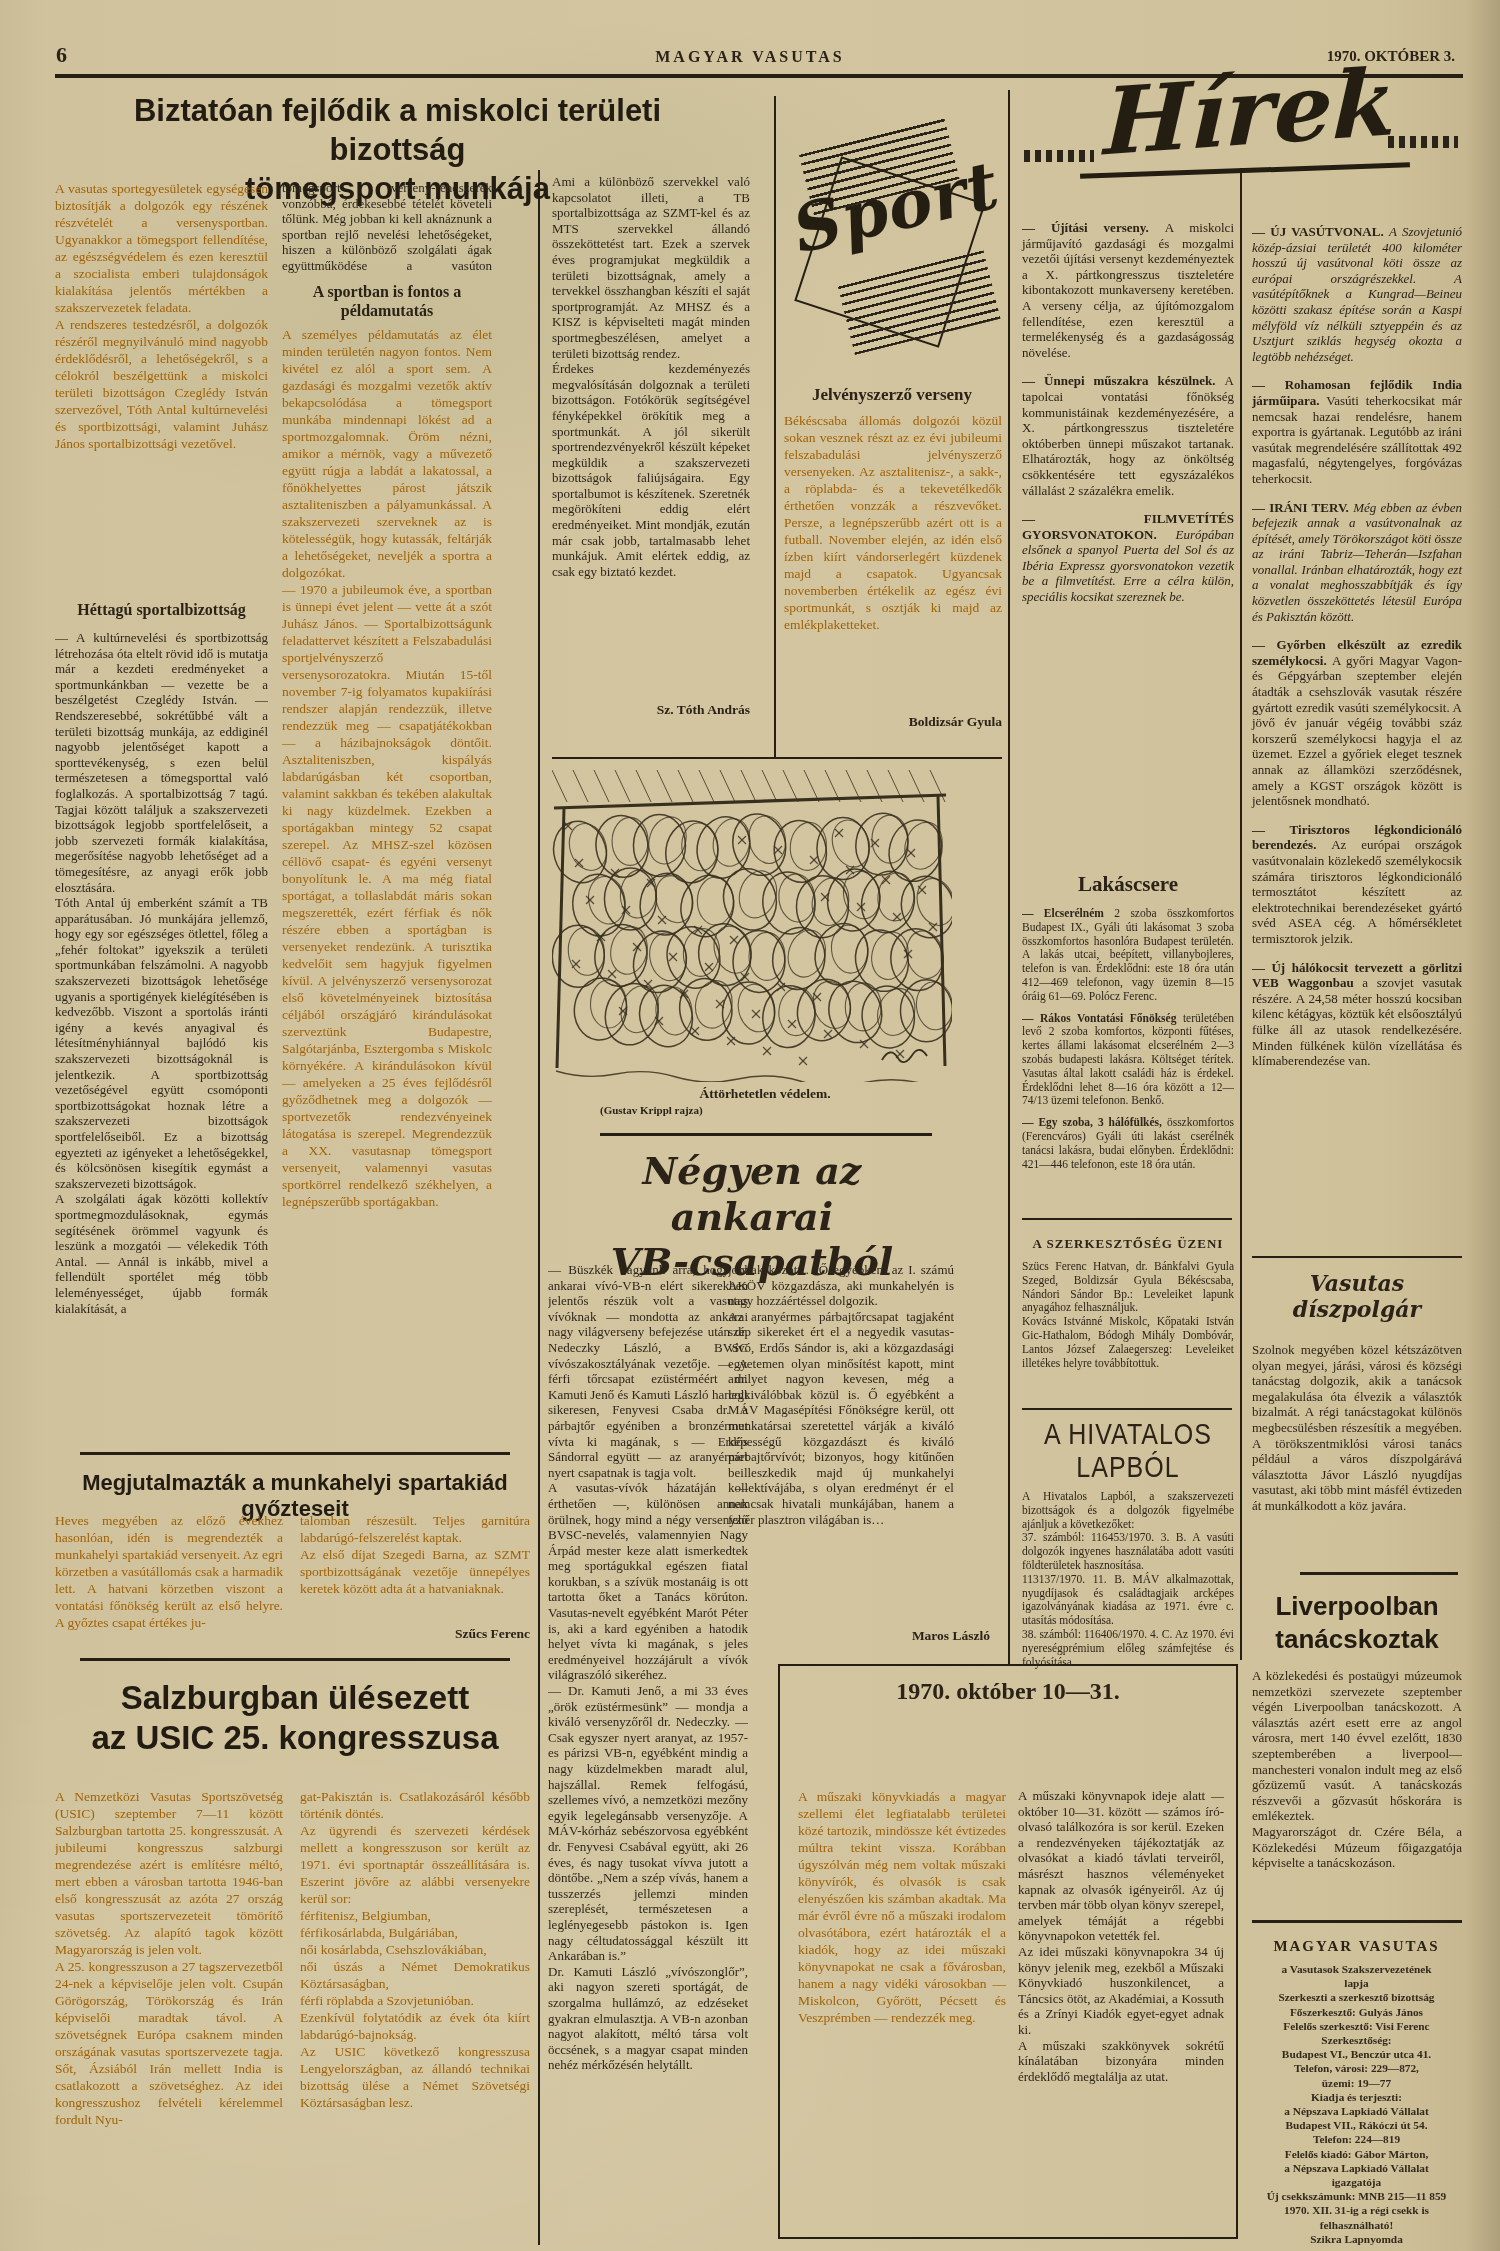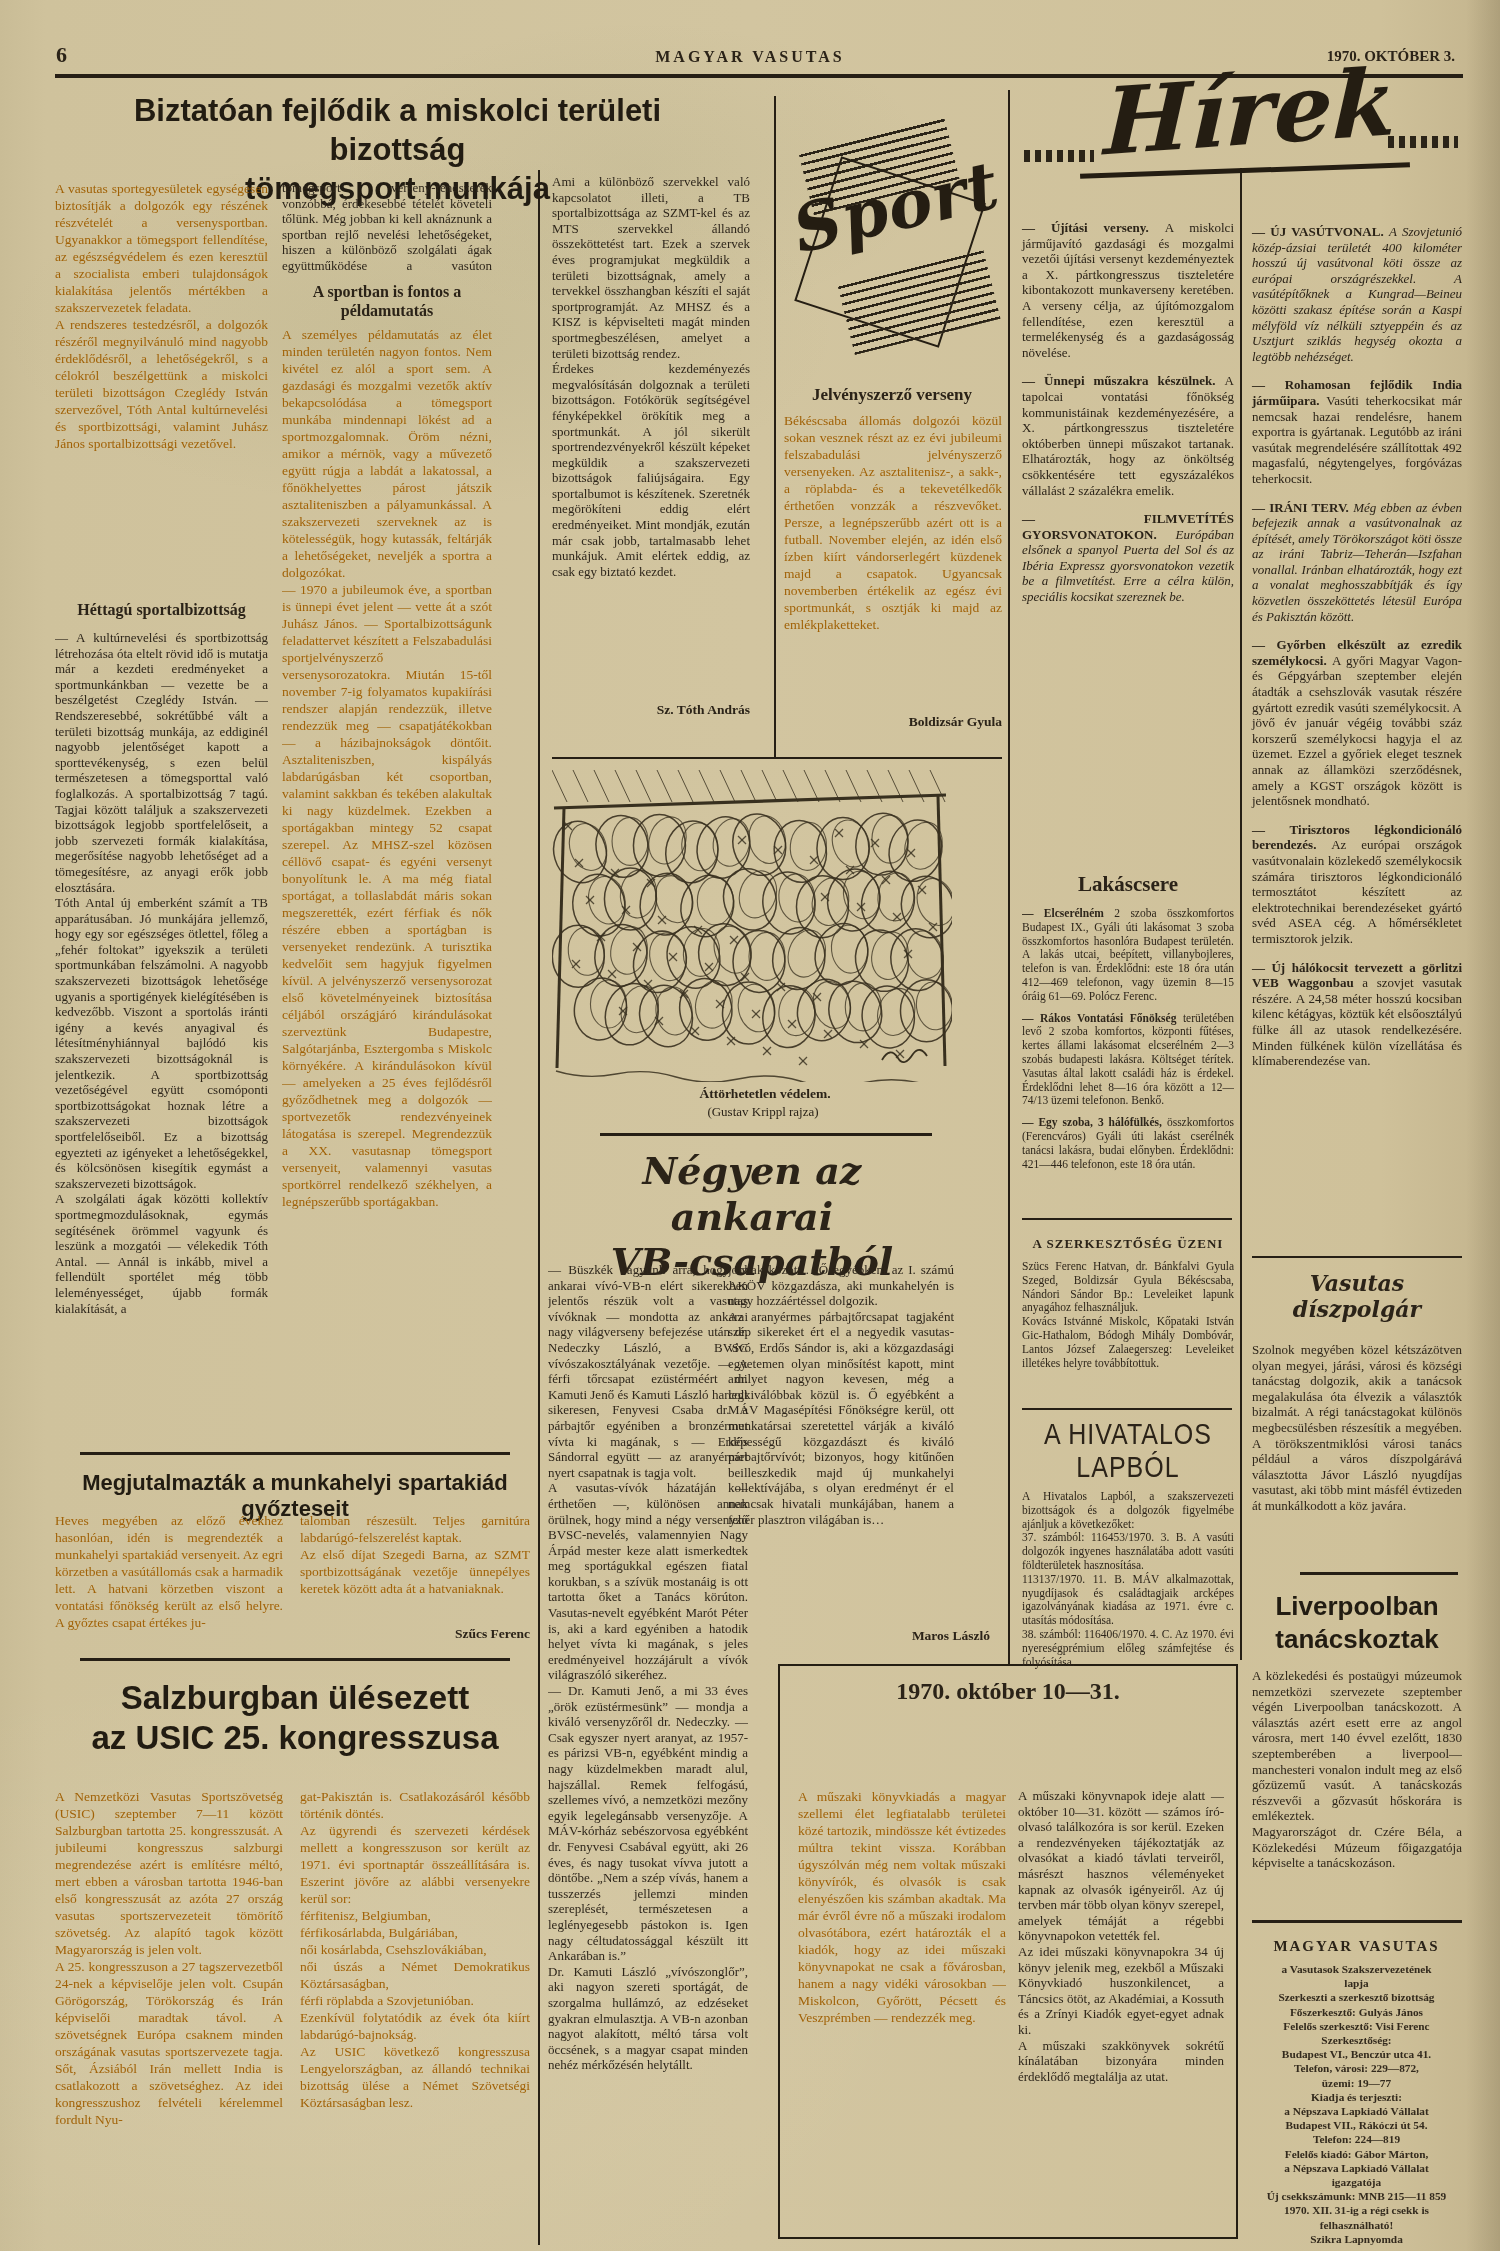--- a/index.html
+++ b/index.html
@@ -269,21 +269,21 @@
       <line x1="269" y1="133" x2="277" y2="125" stroke="#38301f" stroke-width="1.2" opacity="0.8"></line>
       <line x1="352" y1="182" x2="360" y2="190" stroke="#38301f" stroke-width="1.2" opacity="0.8"></line>
       <line x1="352" y1="190" x2="360" y2="182" stroke="#38301f" stroke-width="1.2" opacity="0.8"></line>
       <line x1="67" y1="239" x2="75" y2="247" stroke="#38301f" stroke-width="1.2" opacity="0.8"></line>
       <line x1="67" y1="247" x2="75" y2="239" stroke="#38301f" stroke-width="1.2" opacity="0.8"></line>
       <path d="M4 303 q30 9 60 3 t60 3 t62 2 t62 2 t62 2 t62 1" fill="none" stroke="#38301f" stroke-width="1.4" opacity="0.85"></path>
       <path d="M330 292 q8 -14 16 -2 q6 10 15 -4 q7 -9 14 2" fill="none" stroke="#38301f" stroke-width="1.8"></path>
     </svg>
 </div>
 <div class="abs center" style="left:600px;top:1086px;width:330px;font-weight:bold;font-size:13.5px">Áttörhetetlen védelem.</div>
-<div class="abs" style="left:600px;top:1104px;width:330px;text-align:center;font-weight:normal;font-size:13px;padding-right:4px;box-sizing:border-box">(Gustav Krippl rajza)</div>
+<div class="abs" style="left:600px;top:1104px;width:330px;text-align:left;font-weight:bold;font-size:11px;padding-right:4px;box-sizing:border-box">(Gustav Krippl rajza)</div>
 
 <div class="rh" style="left:600px;top:1133px;width:332px;height:2.5px"></div>
 <div class="abs center pre ital" style="left:556px;top:1148px;width:392px;font-weight:bold;font-size:38px;line-height:1.2;font-family:'DejaVu Serif',serif">Négyen az ankarai
 VB-csapatból</div>
 <div class="abs jt" style="left:548px;top:1262px;width:200px;height:976px">— Büszkék vagyunk arra, hogy az ankarai vívó-VB-n elért sikerekben jelentős részük volt a vasutas vívóknak — mondotta az ankarai nagy világverseny befejezése után dr. Nedeczky László, a BVSC vívószakosztályának vezetője. — A férfi tőrcsapat ezüstérméért dr. Kamuti Jenő és Kamuti László harcolt sikeresen, Fenyvesi Csaba dr. a párbajtőr egyéniben a bronzérmet vívta ki magának, s — Erdős Sándorral együtt — az aranyérmet nyert csapatnak is tagja volt.
 A vasutas-vívók házatáján — érthetően —, különösen annak örülnek, hogy mind a négy versenyző BVSC-nevelés, valamennyien Nagy Árpád mester keze alatt ismerkedtek meg sportágukkal egészen fiatal korukban, s a szívük mostanáig is ott tartotta őket a Tanács körúton. Vasutas-nevelt egyébként Marót Péter is, aki a kard egyéniben a hatodik helyet vívta ki magának, s jeles eredményeivel hozzájárult a vívók világraszóló sikeréhez.
 — Dr. Kamuti Jenő, a mi 33 éves „örök ezüstérmesünk” — mondja a kiváló versenyzőről dr. Nedeczky. — Csak egyszer nyert aranyat, az 1957-es párizsi VB-n, egyébként mindig a nagy küzdelmekben maradt alul, hajszállal. Remek felfogású, szellemes vívó, a nemzetközi mezőny egyik legelegánsabb versenyzője. A MÁV-kórház sebészorvosa egyébként dr. Fenyvesi Csabával együtt, aki 26 éves, és nagy tusokat vívva jutott a döntőbe. „Nem a szép vívás, hanem a tusszerzés jellemzi minden szereplését, természetesen a leglényegesebb pástokon is. Igen nagy céltudatossággal készült itt Ankarában is.”
 Dr. Kamuti László „vívószonglőr”, aki nagyon szereti sportágát, de szorgalma hullámzó, az edzéseket gyakran elmulasztja. A VB-n azonban nagyot alakított, méltó társa volt öccsének, s a magyar csapat minden nehéz mérkőzésén helytállt.</div>
 <div class="abs jt" style="left:728px;top:1262px;width:226px;height:362px">jobbak között… Ő egyébként az I. számú AKÖV közgazdásza, aki munkahelyén is nagy hozzáértéssel dolgozik.
 Az aranyérmes párbajtőrcsapat tagjaként szép sikereket ért el a negyedik vasutas-vívó, Erdős Sándor is, aki a közgazdasági egyetemen olyan minősítést kapott, mint amilyet nagyon kevesen, még a legkiválóbbak közül is. Ő egyébként a MÁV Magasépítési Főnökségre kerül, ott munkatársai szeretettel várják a kiváló képességű közgazdászt és kiváló párbajtőrvívót; bizonyos, hogy kitűnően beilleszkedik majd új munkahelyi kollektívájába, s olyan eredményt ér el nemcsak hivatali munkájában, hanem a fehér plasztron világában is…</div>

